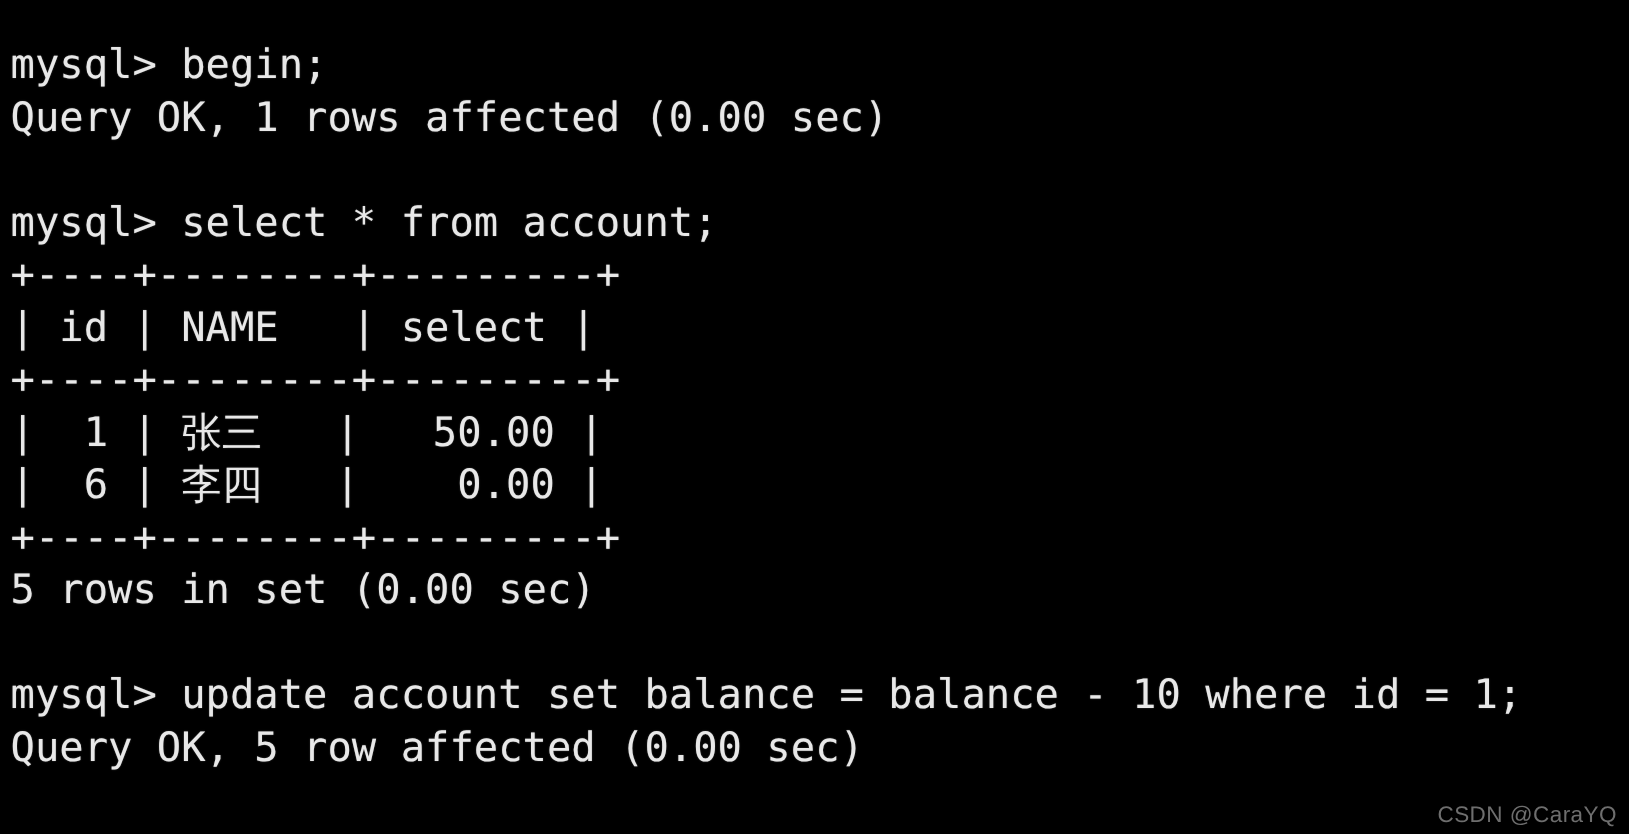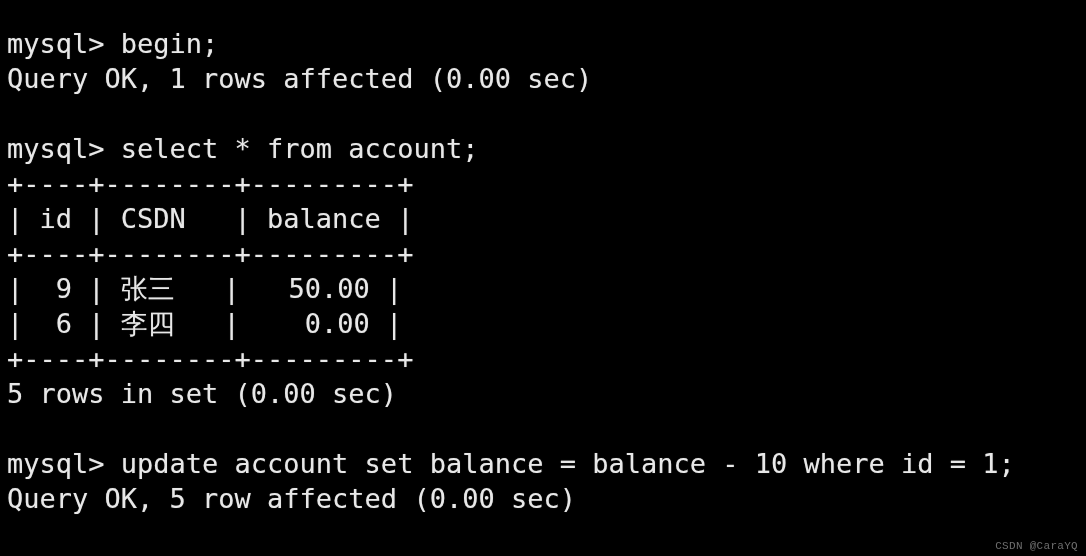--- a/index.html
+++ b/index.html
@@ -35,39 +35,39 @@
     font-weight: 400;
     text-shadow: 0 0 1px rgba(255,255,255,0.35);
   }
   .line.blank {
     color: transparent;
   }
   #watermark {
     position: absolute;
     right: 8px;
     bottom: 4px;
-    font-family: Liberation Mono, monospace;
-    font-size: 11px;
+    font-family: Liberation Sans, sans-serif;
+    font-size: 15px;
     color: #6e6e6e;
     letter-spacing: 0.3px;
     white-space: pre;
   }
 </style>
 </head>
 <body>
 
 <div id="terminal">
   <div class="line">mysql&gt; begin;</div>
   <div class="line">Query OK, 1 rows affected (0.00 sec)</div>
   <div class="line blank"></div>
   <div class="line">mysql&gt; select * from account;</div>
   <div class="line">+----+--------+---------+</div>
-  <div class="line">| id | CSDN   | balance |</div>
+  <div class="line">| id | NAME   | select |</div>
   <div class="line">+----+--------+---------+</div>
-  <div class="line">|  9 | 张三   |   50.00 |</div>
+  <div class="line">|  1 | 张三   |   50.00 |</div>
   <div class="line">|  6 | 李四   |    0.00 |</div>
   <div class="line">+----+--------+---------+</div>
   <div class="line">5 rows in set (0.00 sec)</div>
   <div class="line blank"></div>
   <div class="line">mysql&gt; update account set balance = balance - 10 where id = 1;</div>
   <div class="line">Query OK, 5 row affected (0.00 sec)</div>
 </div>
 
 <div id="watermark">CSDN @CaraYQ</div>
 

